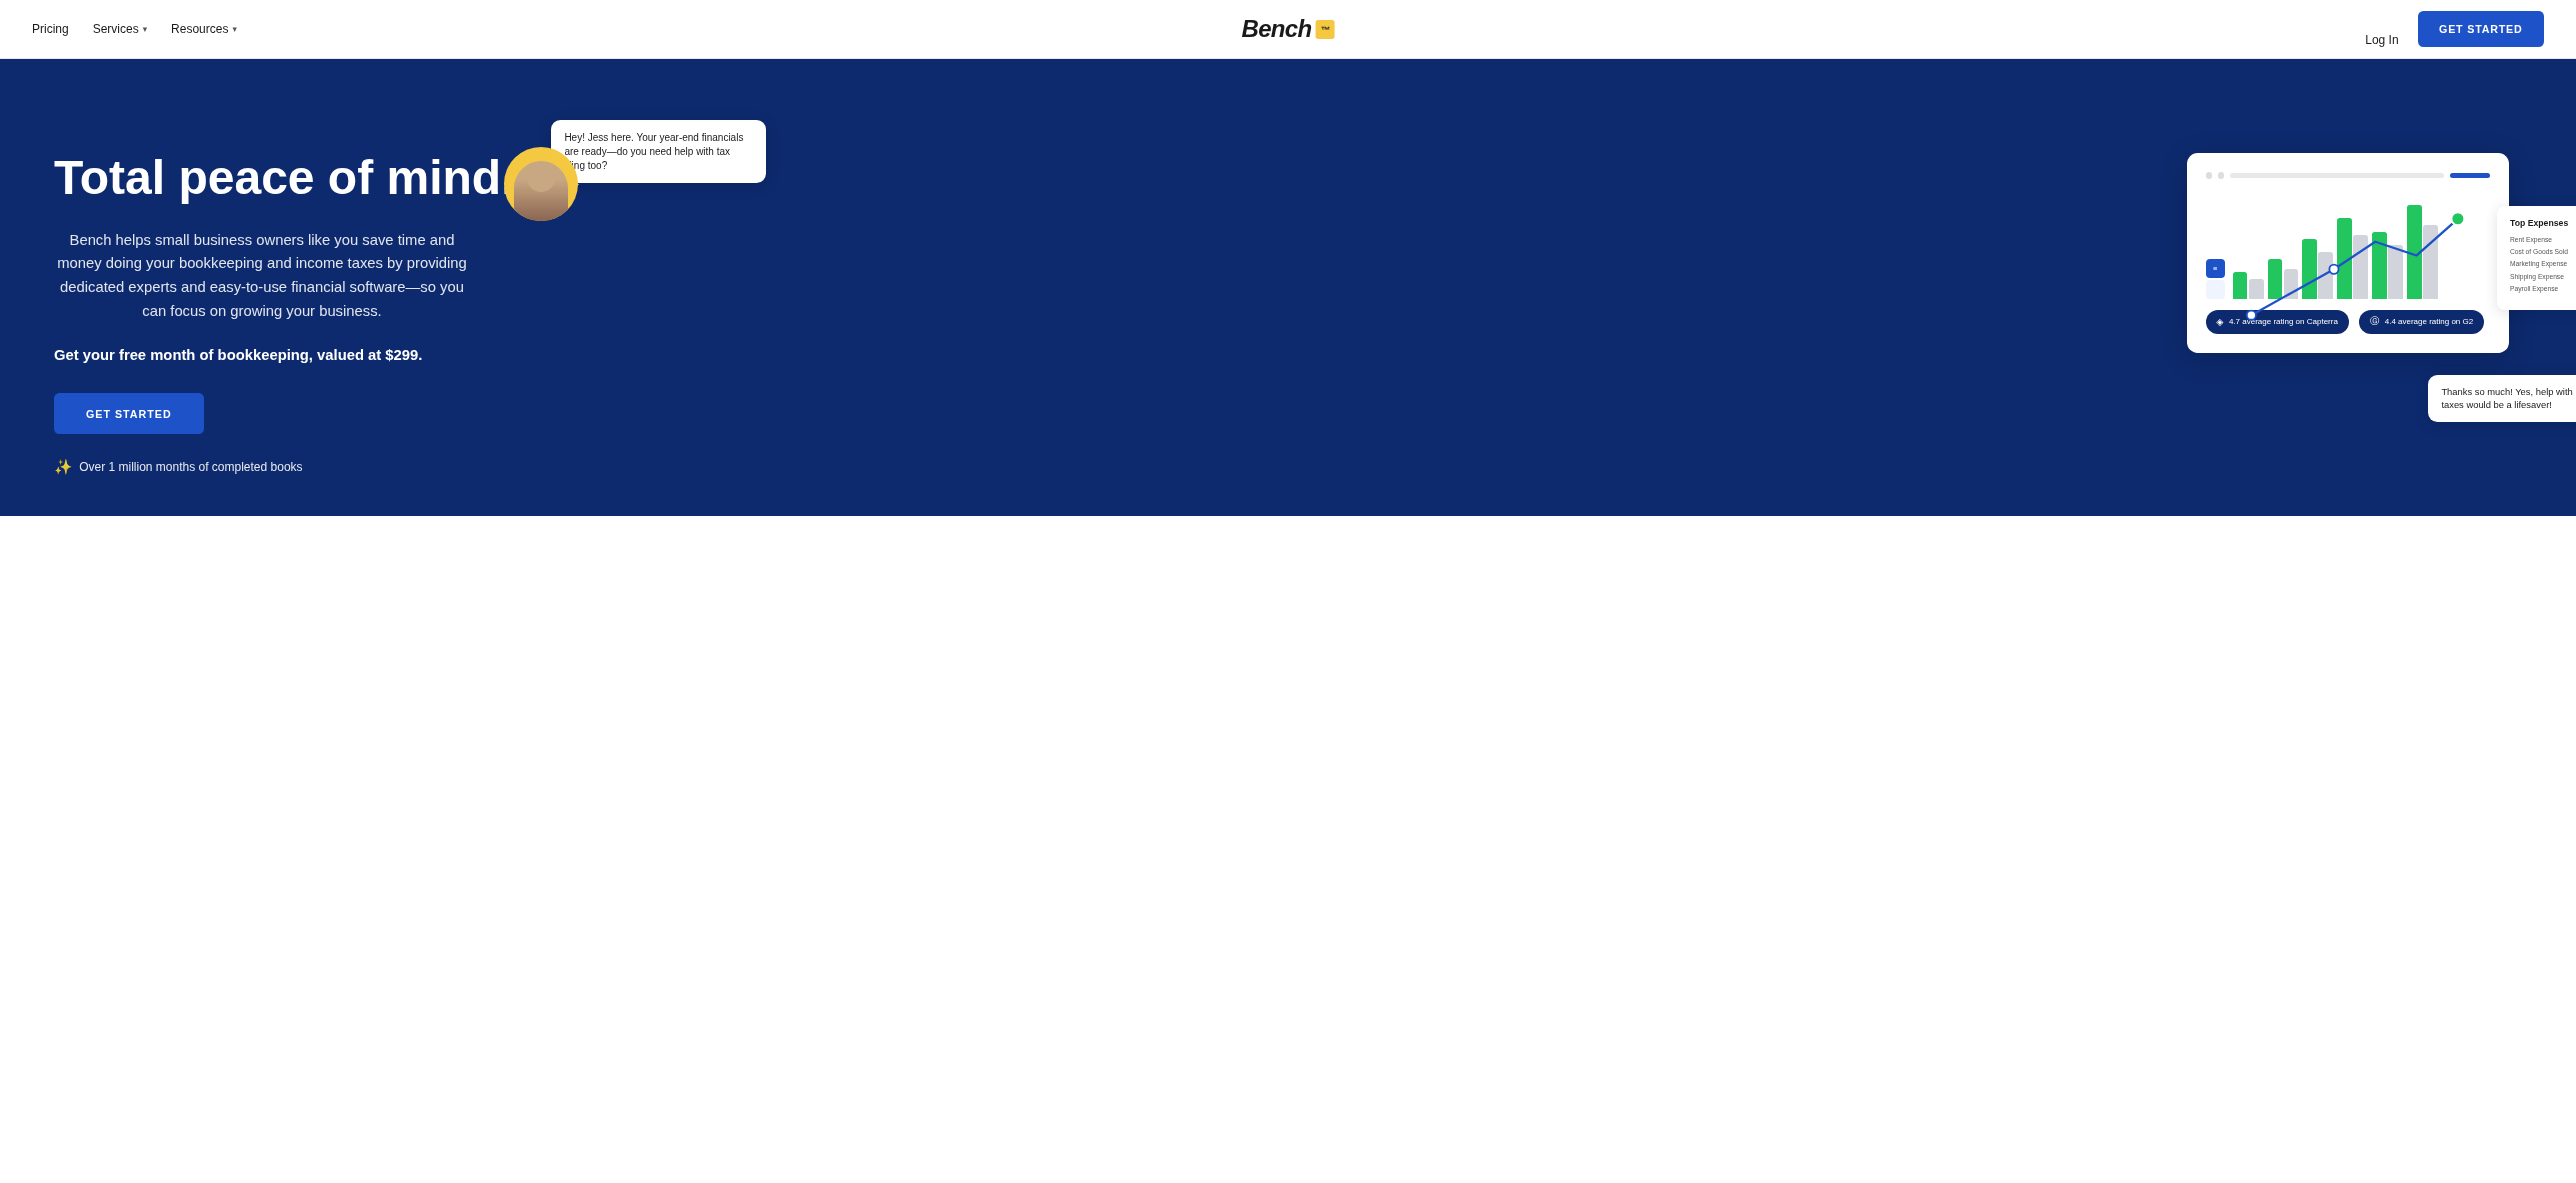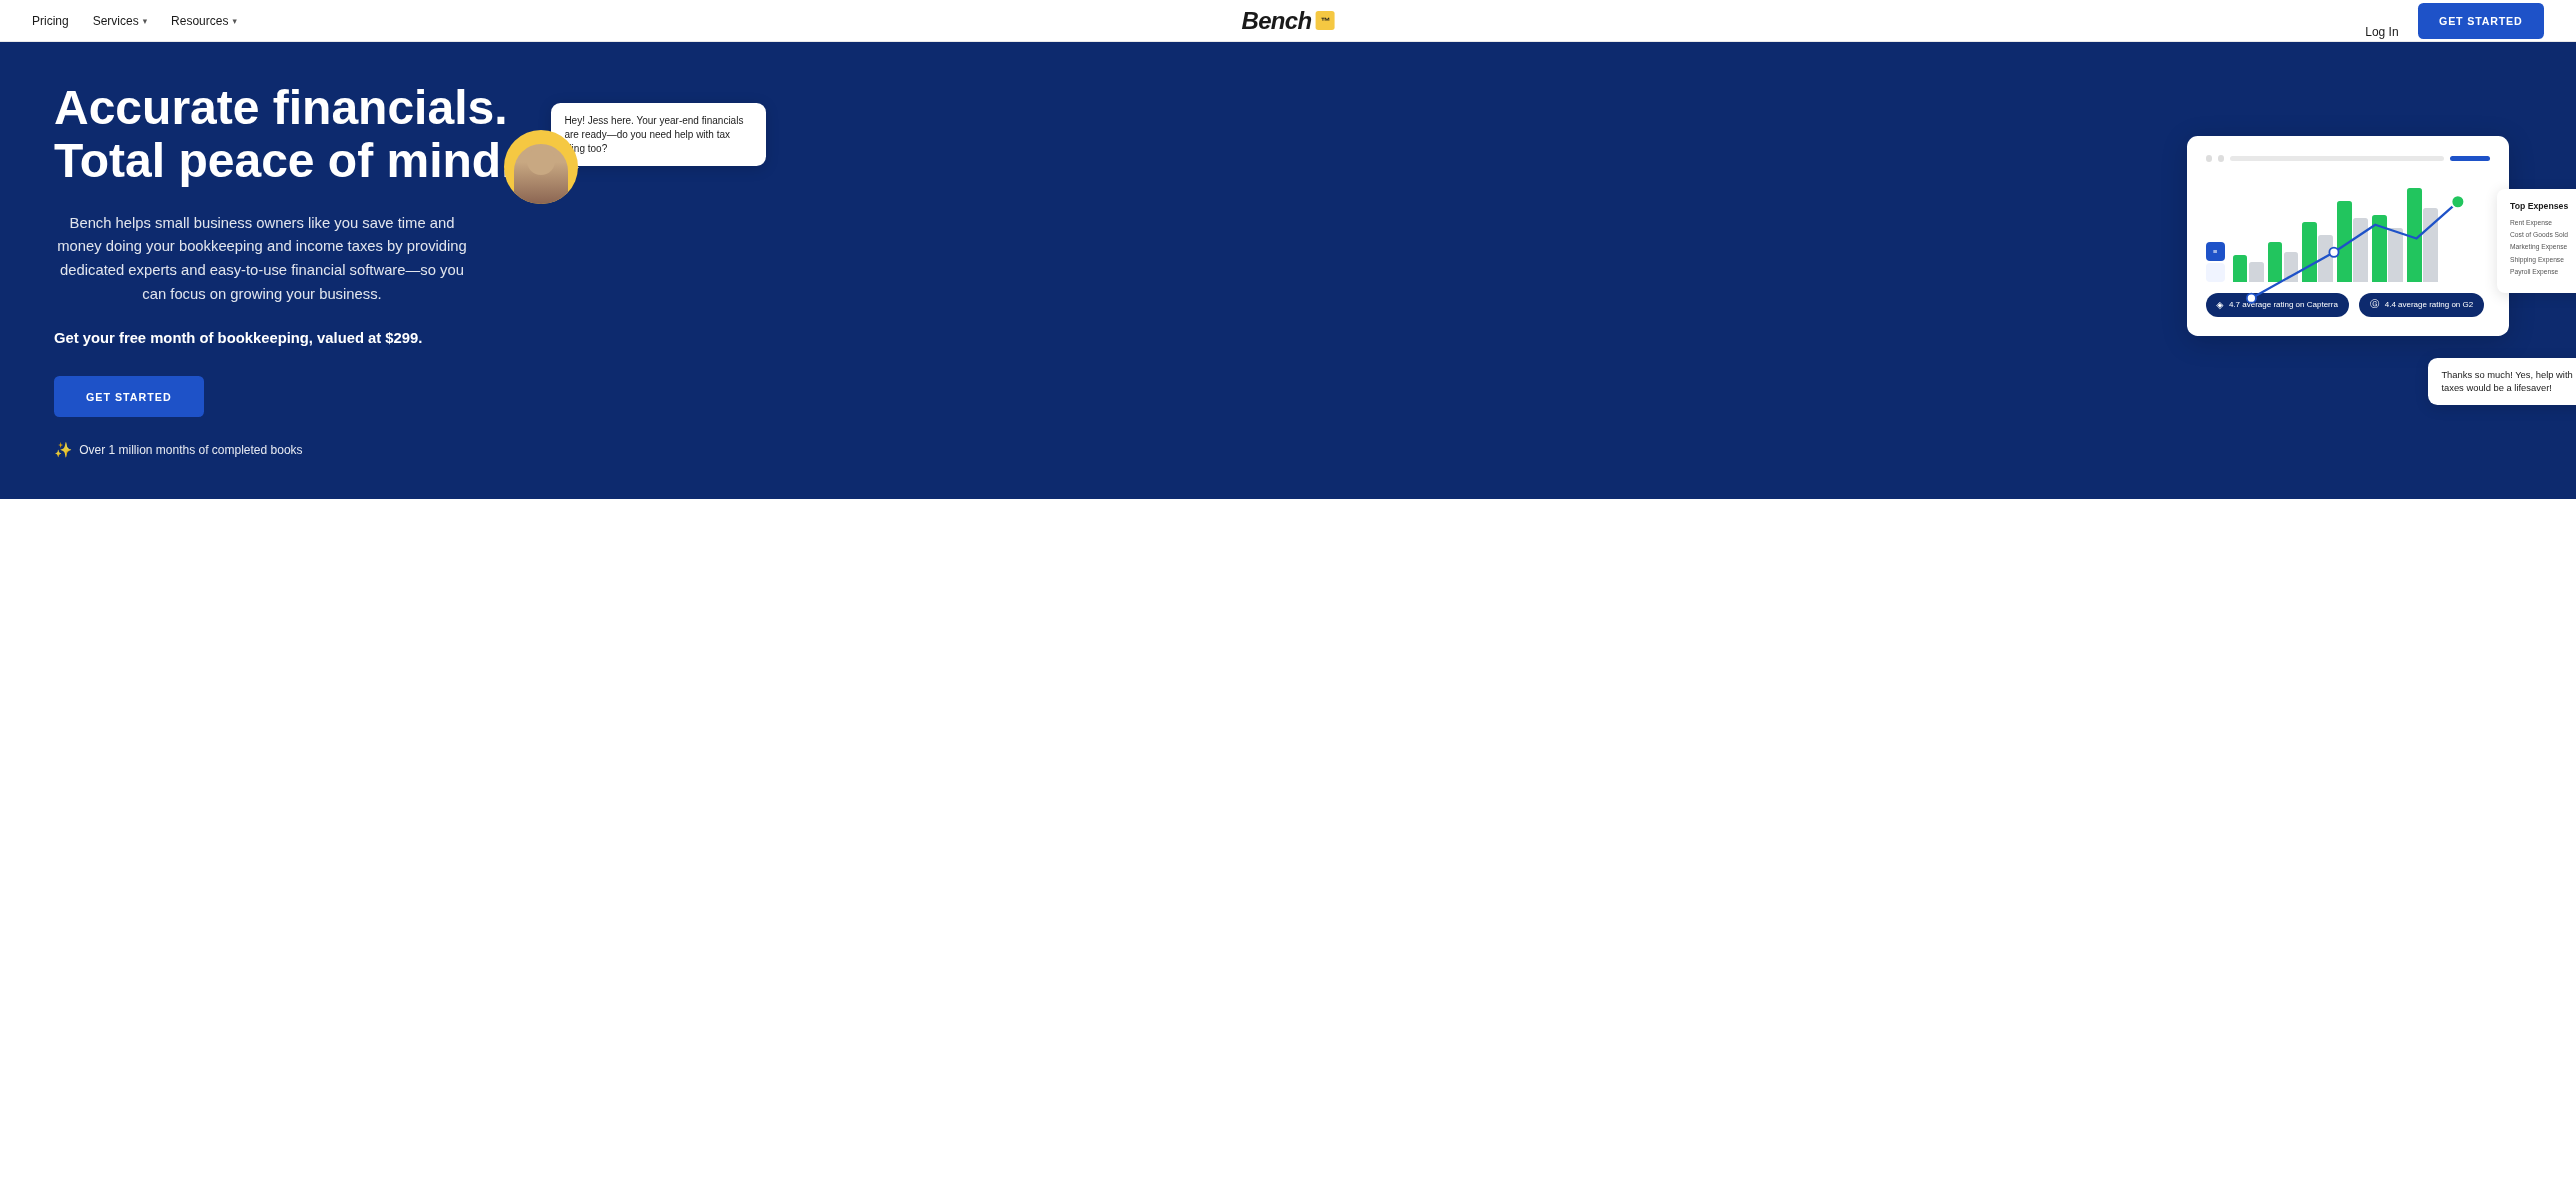--- a/index.html
+++ b/index.html
@@ -4,21 +4,21 @@
   <style>
     * { margin: 0; padding: 0; box-sizing: border-box; }
     body { font-family: -apple-system, BlinkMacSystemFont, 'Segoe UI', sans-serif; overflow-x: hidden; }
 
     
     nav {
       display: flex;
       align-items: center;
       justify-content: space-between;
       padding: 16px 32px;
-      height: 42px;
+      height: 59px;
       background: #fff;
       border-bottom: 0.7px solid #e8e8e8;
     }
     .nav-left { display: flex; align-items: center; gap: 24px; }
     .nav-link {
       font-size: 12px;
       font-weight: 500;
       color: #1a1a1a;
       text-decoration: none;
       cursor: pointer;
@@ -331,21 +331,21 @@
     <a class="login-link">
       <span>Log In</span>
     </a>
     <button class="btn-get-started-nav">GET STARTED</button>
   </div>
 </nav>
 
 <section class="hero">
   <div class="hero-left">
     <h1 class="hero-headline">
-      <span>Accurate financials.</span><br>
+      <br>
       <span>Total peace of mind.</span>
     </h1>
     <p class="hero-subtext">Bench helps small business owners like you save time and money doing your bookkeeping and income taxes by providing dedicated experts and easy-to-use financial software—so you can focus on growing your business.</p>
     <p class="hero-offer">Get your free month of bookkeeping, valued at $299.</p>
     <button class="btn-get-started-hero">GET STARTED</button>
     <div class="hero-social-proof">
       <span class="sparkle">✨</span>
       <span>Over 1 million months of completed books</span>
     </div>
   </div>

